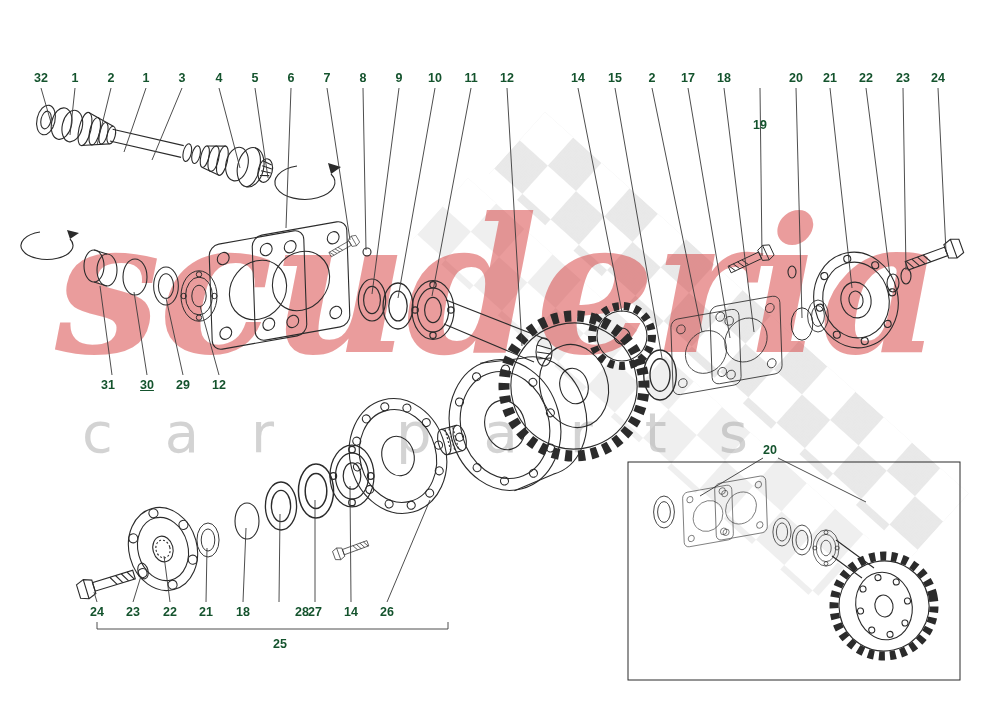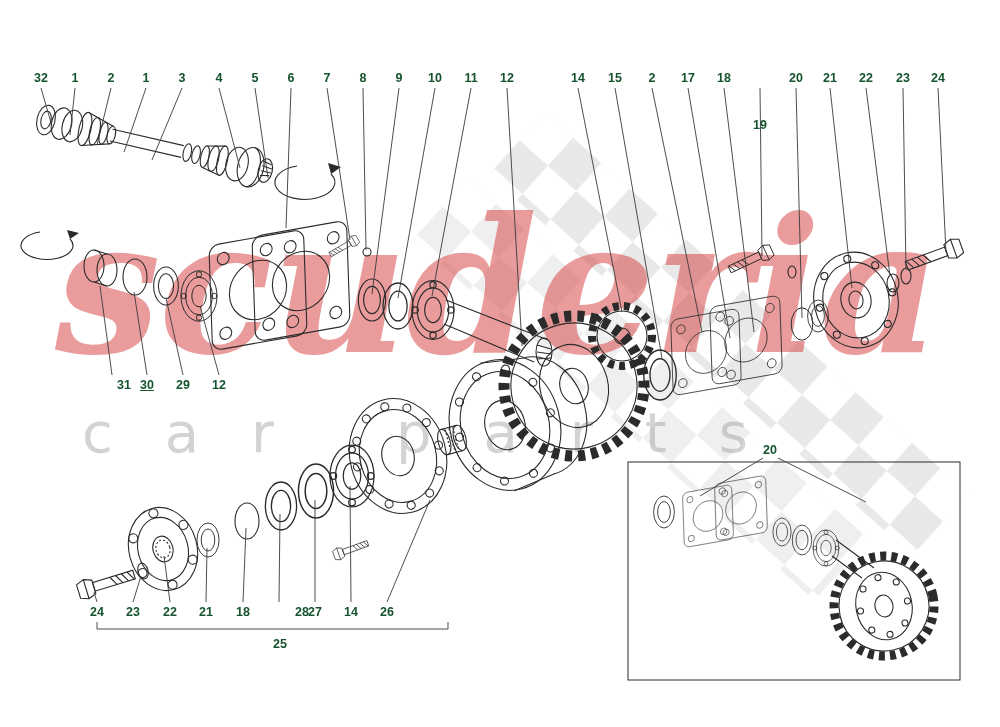--- a/index.html
+++ b/index.html
@@ -320,21 +320,21 @@
       <span class="callout" style="left: 615px; top: 78px;">15</span>
       <span class="callout" style="left: 652px; top: 78px;">2</span>
       <span class="callout" style="left: 688px; top: 78px;">17</span>
       <span class="callout" style="left: 724px; top: 78px;">18</span>
       <span class="callout" style="left: 760px; top: 78px; margin-top: 47px;">19</span>
       <span class="callout" style="left: 796px; top: 78px;">20</span>
       <span class="callout" style="left: 830px; top: 78px;">21</span>
       <span class="callout" style="left: 866px; top: 78px;">22</span>
       <span class="callout" style="left: 903px; top: 78px;">23</span>
       <span class="callout" style="left: 938px; top: 78px;">24</span>
-      <span class="callout" style="left: 124px; top: 385px;">31</span>
+      <span class="callout" style="left: 108px; top: 385px;">31</span>
       <span class="callout" style="left: 147px; top: 385px; text-decoration: underline;">30</span>
       <span class="callout" style="left: 183px; top: 385px;">29</span>
       <span class="callout" style="left: 219px; top: 385px;">12</span>
       <span class="callout" style="left: 97px; top: 612px;">24</span>
       <span class="callout" style="left: 133px; top: 612px;">23</span>
       <span class="callout" style="left: 170px; top: 612px;">22</span>
       <span class="callout" style="left: 206px; top: 612px;">21</span>
       <span class="callout" style="left: 243px; top: 612px;">18</span>
       <span class="callout" style="left: 279px; top: 612px; margin-left: 23px;">28</span>
       <span class="callout" style="left: 315px; top: 612px;">27</span>

